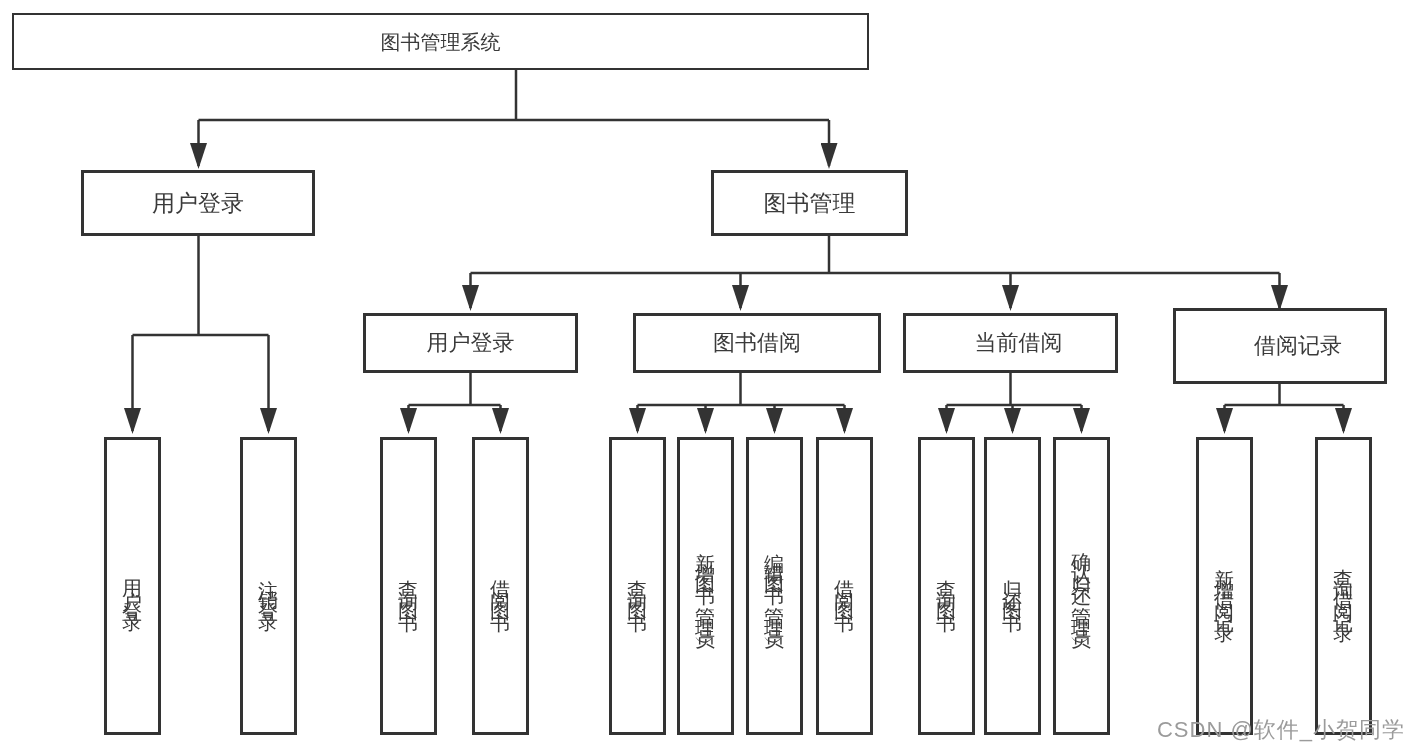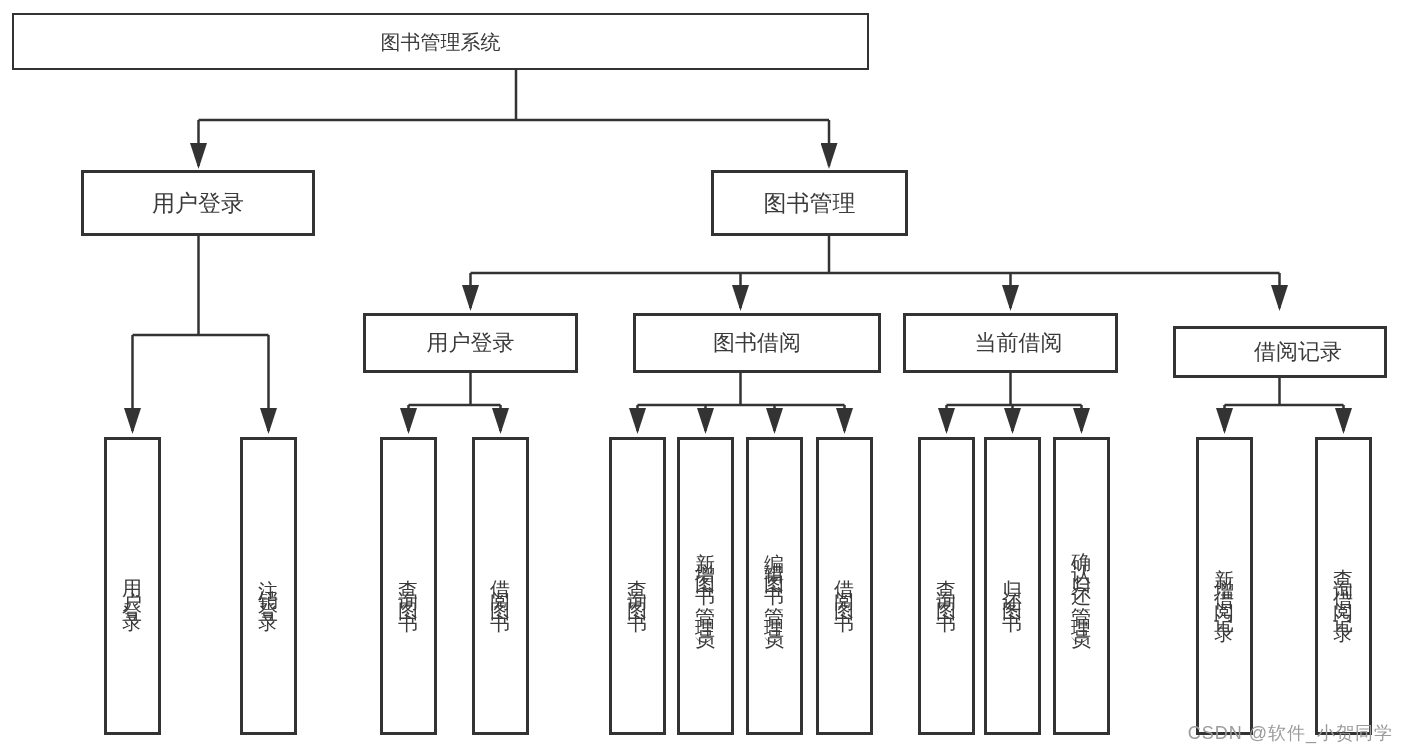--- a/index.html
+++ b/index.html
@@ -18,21 +18,21 @@
   .lvl2  { font-size:23px; }
   .lvl3  { font-size:22px; }
   .vbox {
     position:absolute; box-sizing:border-box; background:#ffffff;
     border:3px solid #333333; width:57px; height:298px;
     writing-mode:vertical-rl; text-orientation:mixed;
     display:flex; align-items:center; justify-content:center;
     font-size:20px; letter-spacing:11px; line-height:1;
   }
   .watermark {
-    position:absolute; right:12px; bottom:2px; font-size:18px;
+    position:absolute; right:0; bottom:2px; font-size:22px;
     color:#9b9b9b; letter-spacing:1px; white-space:nowrap;
   }
 </style>
 </head>
 <body>
 
 <div class="canvas">
 
   <svg class="wires" viewBox="0 0 1405 747" xmlns="http://www.w3.org/2000/svg">
     <defs>
@@ -83,21 +83,21 @@
   </svg>
 
   <div class="box root" style="left:12px; top:13px; width:857px; height:57px;">图书管理系统</div>
 
   <div class="box lvl2" style="left:81px; top:170px; width:234px; height:66px;">用户登录</div>
   <div class="box lvl2" style="left:711px; top:170px; width:197px; height:66px;">图书管理</div>
 
   <div class="box lvl3" style="left:363px; top:313px; width:215px; height:60px;">用户登录</div>
   <div class="box lvl3" style="left:633px; top:313px; width:248px; height:60px;">图书借阅</div>
   <div class="box lvl3" style="left:903px; top:313px; width:215px; height:60px;padding-left:16px;">当前借阅</div>
-  <div class="box lvl3" style="left:1173px; top:326px; width:214px; height:52px;padding-left:36px;">借阅记录</div>
+  <div class="box lvl3" style="left:1173px; top:308px; width:214px; height:76px;padding-left:36px;">借阅记录</div>
 
   <div class="vbox" style="left:104px; top:437px;">用户登录</div>
   <div class="vbox" style="left:240px; top:437px;">注销登录</div>
 
   <div class="vbox" style="left:380px; top:437px;">查询图书</div>
   <div class="vbox" style="left:472px; top:437px;">借阅图书</div>
 
   <div class="vbox" style="left:609px; top:437px;">查询图书</div>
   <div class="vbox" style="left:677px; top:437px;">新增图书（管理员）</div>
   <div class="vbox" style="left:746px; top:437px;">编辑图书（管理员）</div>

